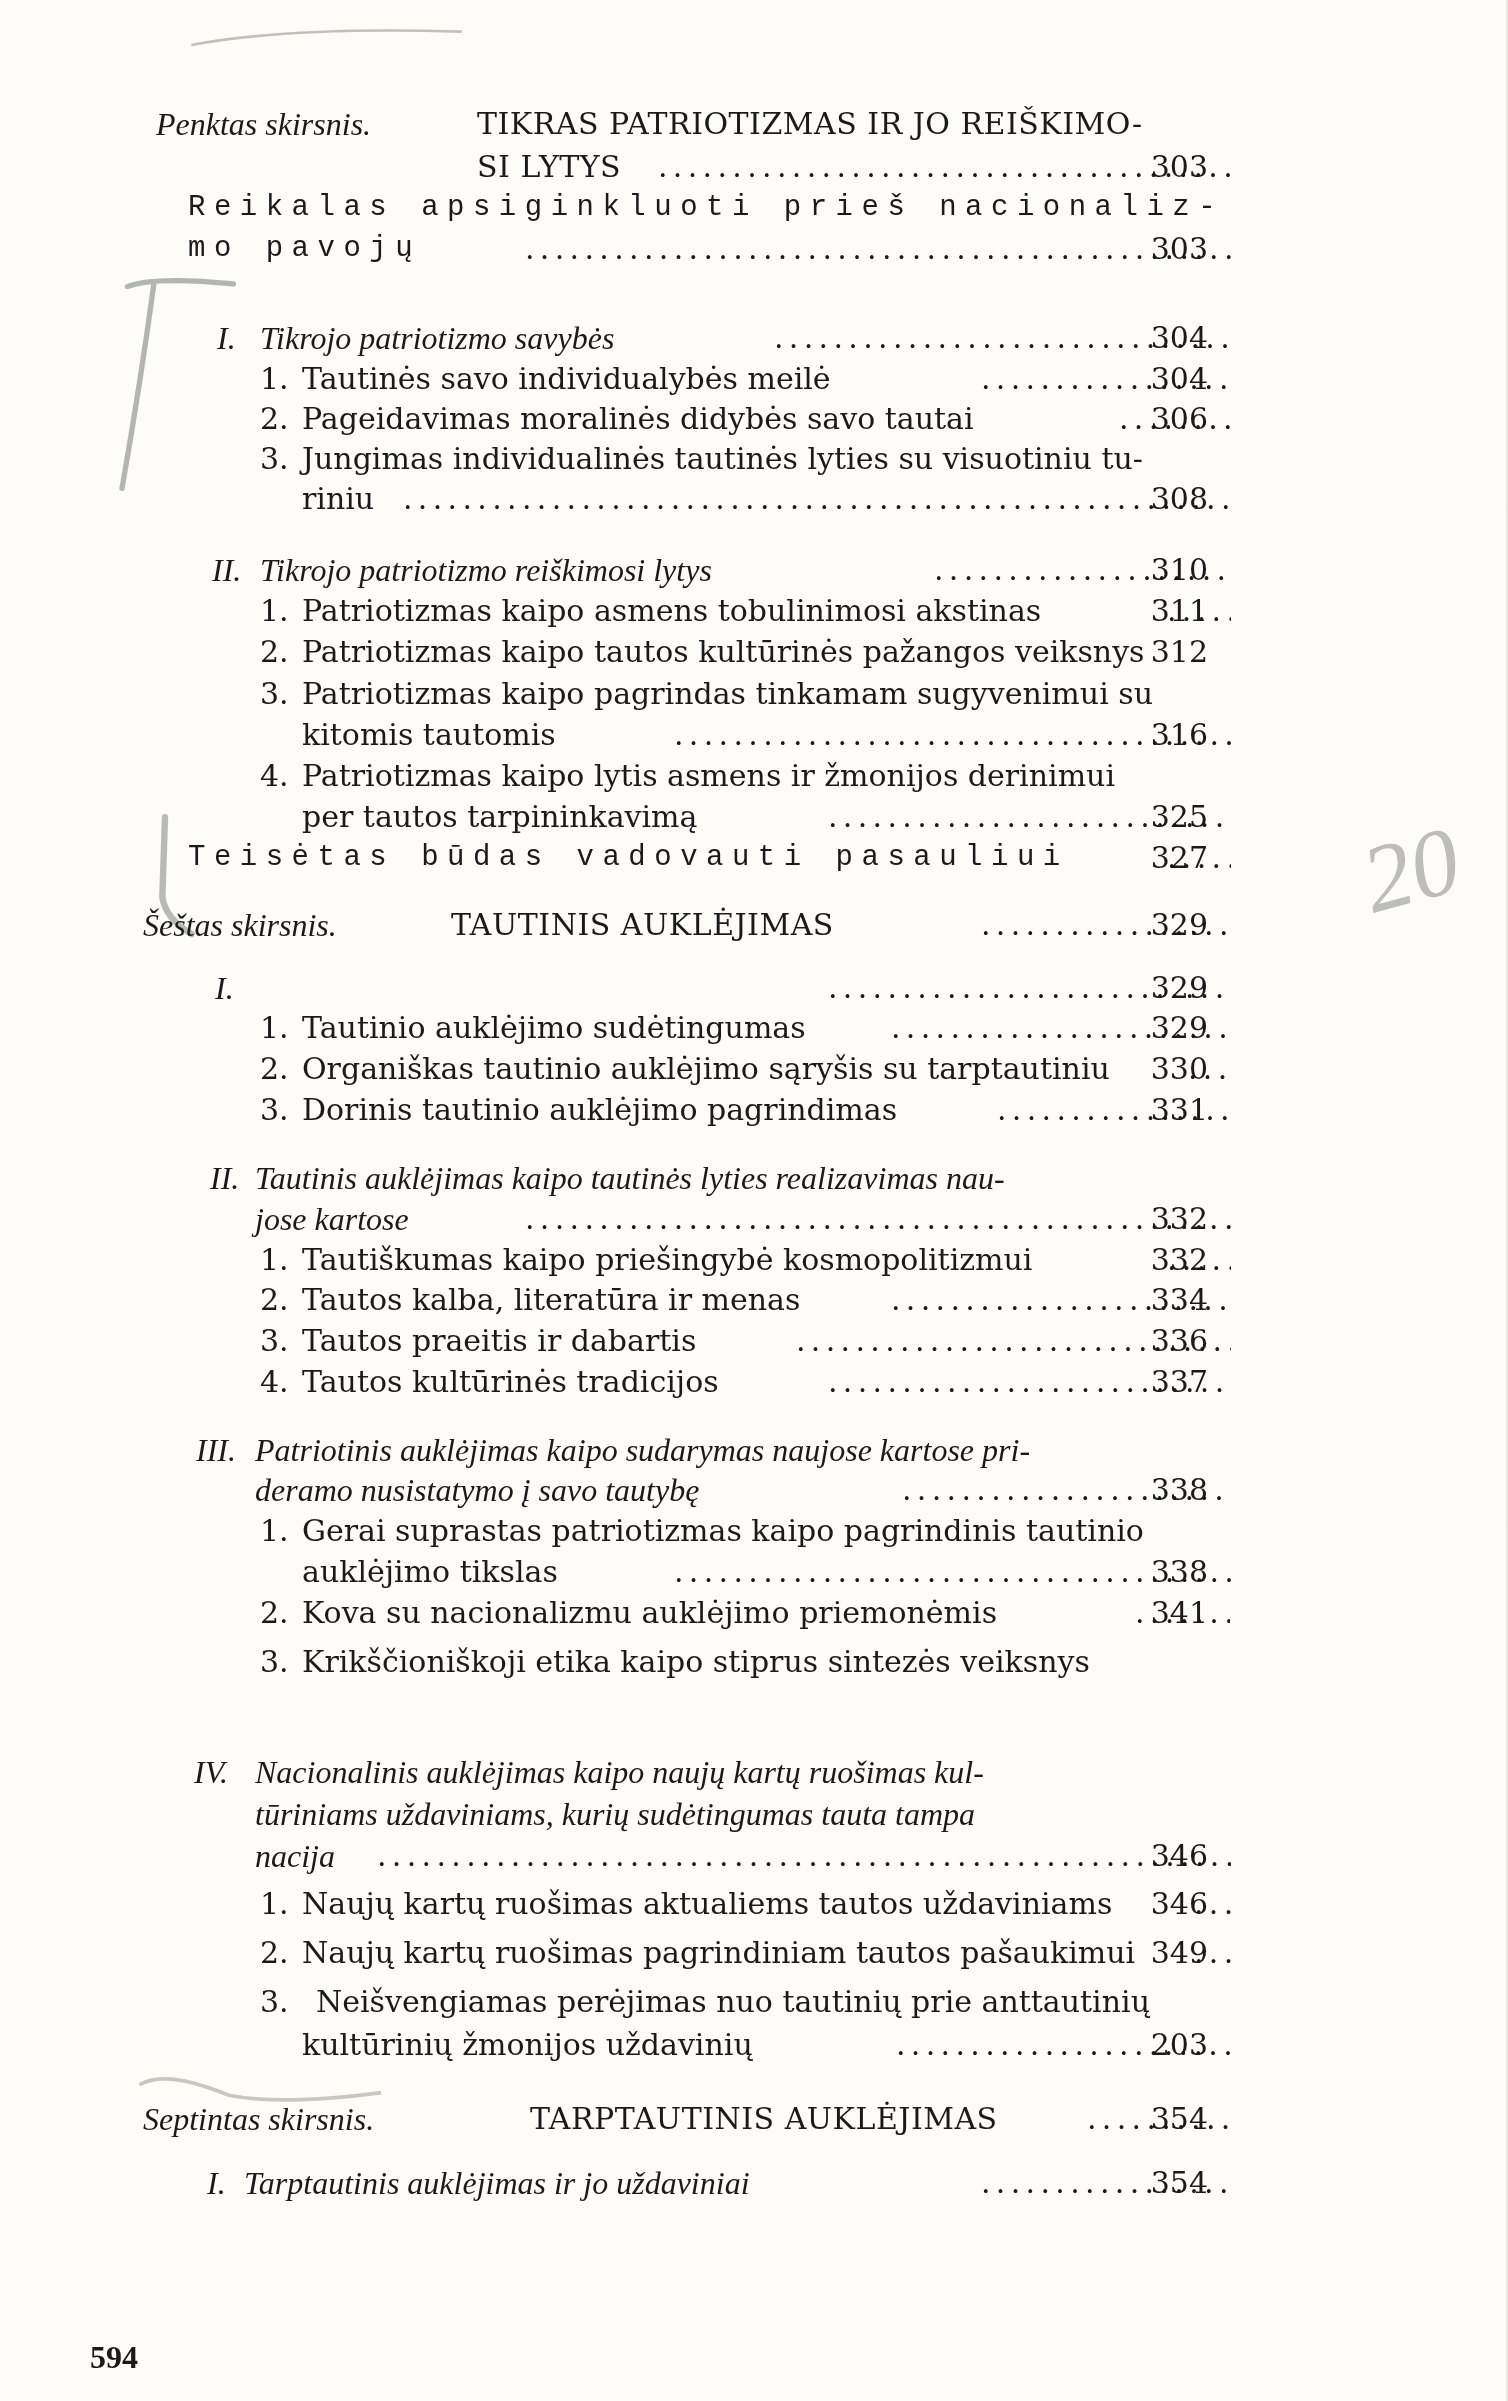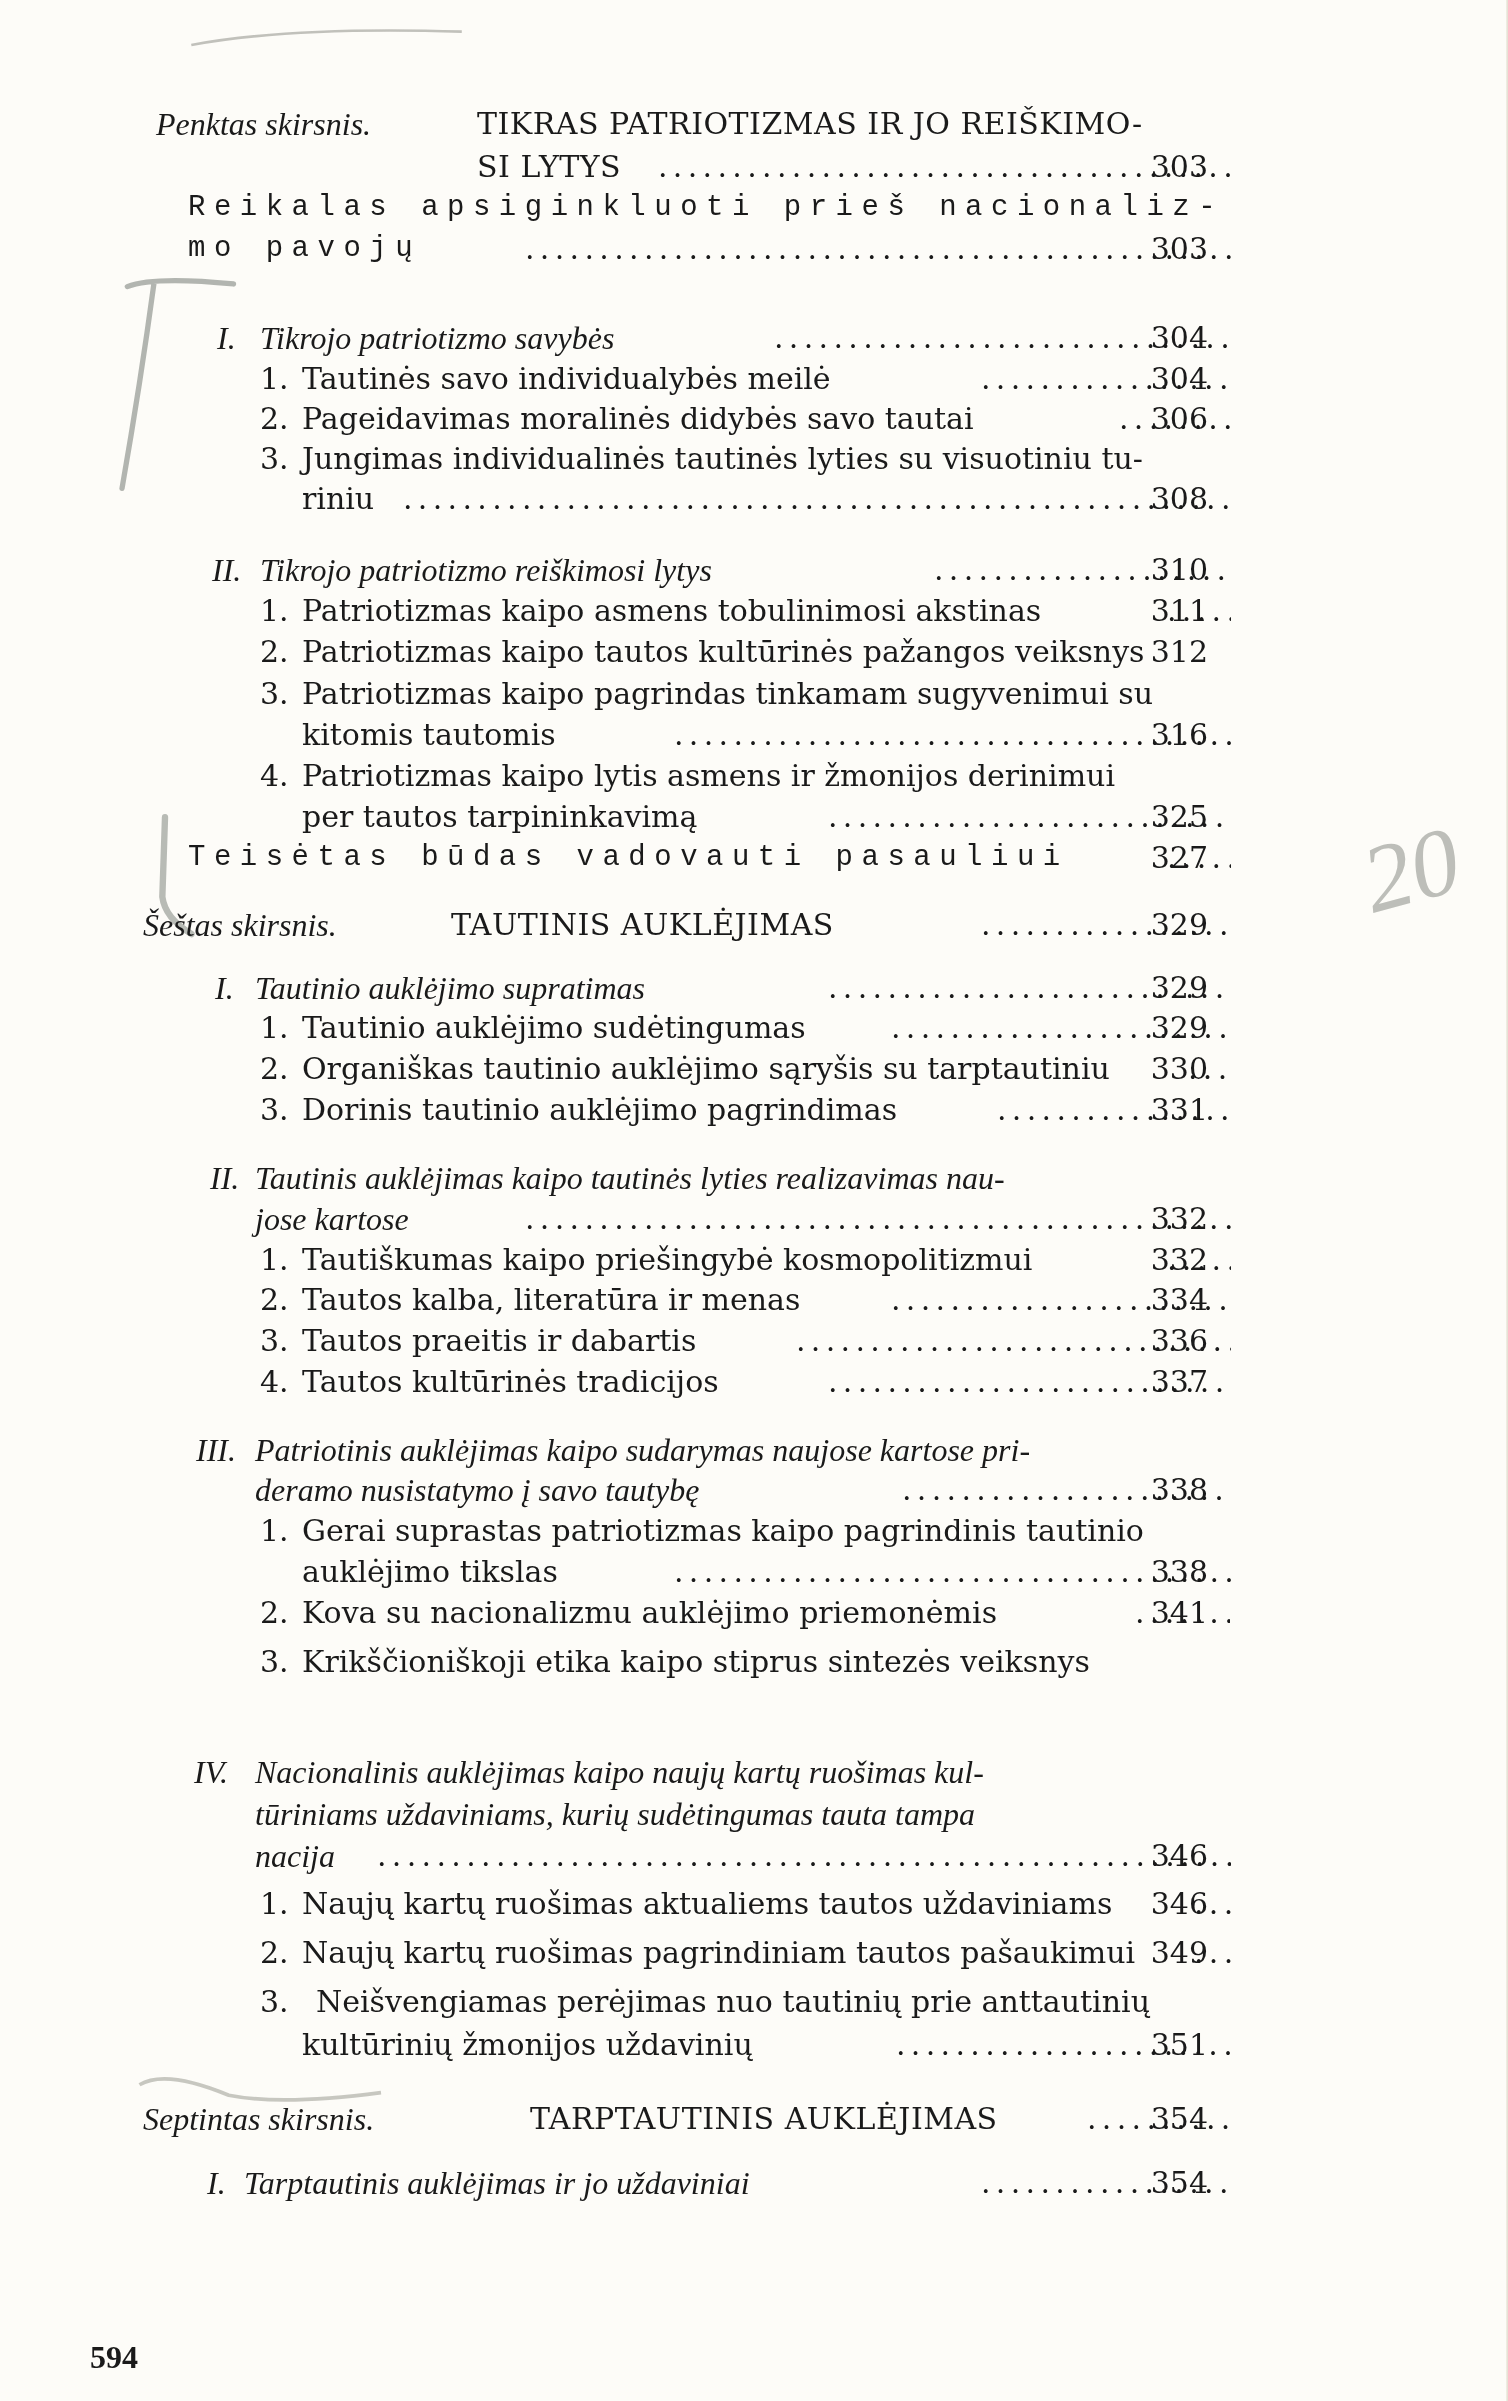--- a/index.html
+++ b/index.html
@@ -135,21 +135,20 @@
 
   <div class="line" style="top:904px">
     <span class="txt it" style="left:143px">Šeštas skirsnis.</span>
     <span class="txt caps" style="left:451px">TAUTINIS AUKLĖJIMAS</span>
     <span class="dots" style="left:981px;width:249px"></span>
     <span class="pg">329</span>
   </div>
 
   <div class="line" style="top:967px">
     <span class="txt it" style="left:215px">I.</span>
-    <span class="txt it" style="left:255px">Tautinio auklėjimo supratimas</span>
     <span class="dots" style="left:828px;width:403px"></span>
     <span class="pg">329</span>
   </div>
   <div class="line" style="top:1007px">
     <span class="txt" style="left:260px">1.</span>
     <span class="txt" style="left:302px">Tautinio auklėjimo sudėtingumas</span>
     <span class="dots" style="left:891px;width:339px"></span>
     <span class="pg">329</span>
   </div>
   <div class="line" style="top:1048px">
@@ -252,21 +251,21 @@
     <span class="dots" style="left:1194px;width:37px"></span>
     <span class="pg">349</span>
   </div>
   <div class="line" style="top:1981px">
     <span class="txt" style="left:260px">3.</span>
     <span class="txt" style="left:316px">Neišvengiamas perėjimas nuo tautinių prie anttautinių</span>
   </div>
   <div class="line" style="top:2024px">
     <span class="txt" style="left:302px">kultūrinių žmonijos uždavinių</span>
     <span class="dots" style="left:896px;width:334px"></span>
-    <span class="pg">351</span>
+    <span class="pg">203</span>
   </div>
 
   <div class="line" style="top:2098px">
     <span class="txt it" style="left:143px">Septintas skirsnis.</span>
     <span class="txt caps" style="left:530px">TARPTAUTINIS AUKLĖJIMAS</span>
     <span class="dots" style="left:1087px;width:143px"></span>
     <span class="pg">354</span>
   </div>
   <div class="line" style="top:2162px">
     <span class="txt it" style="left:207px">I.</span>

